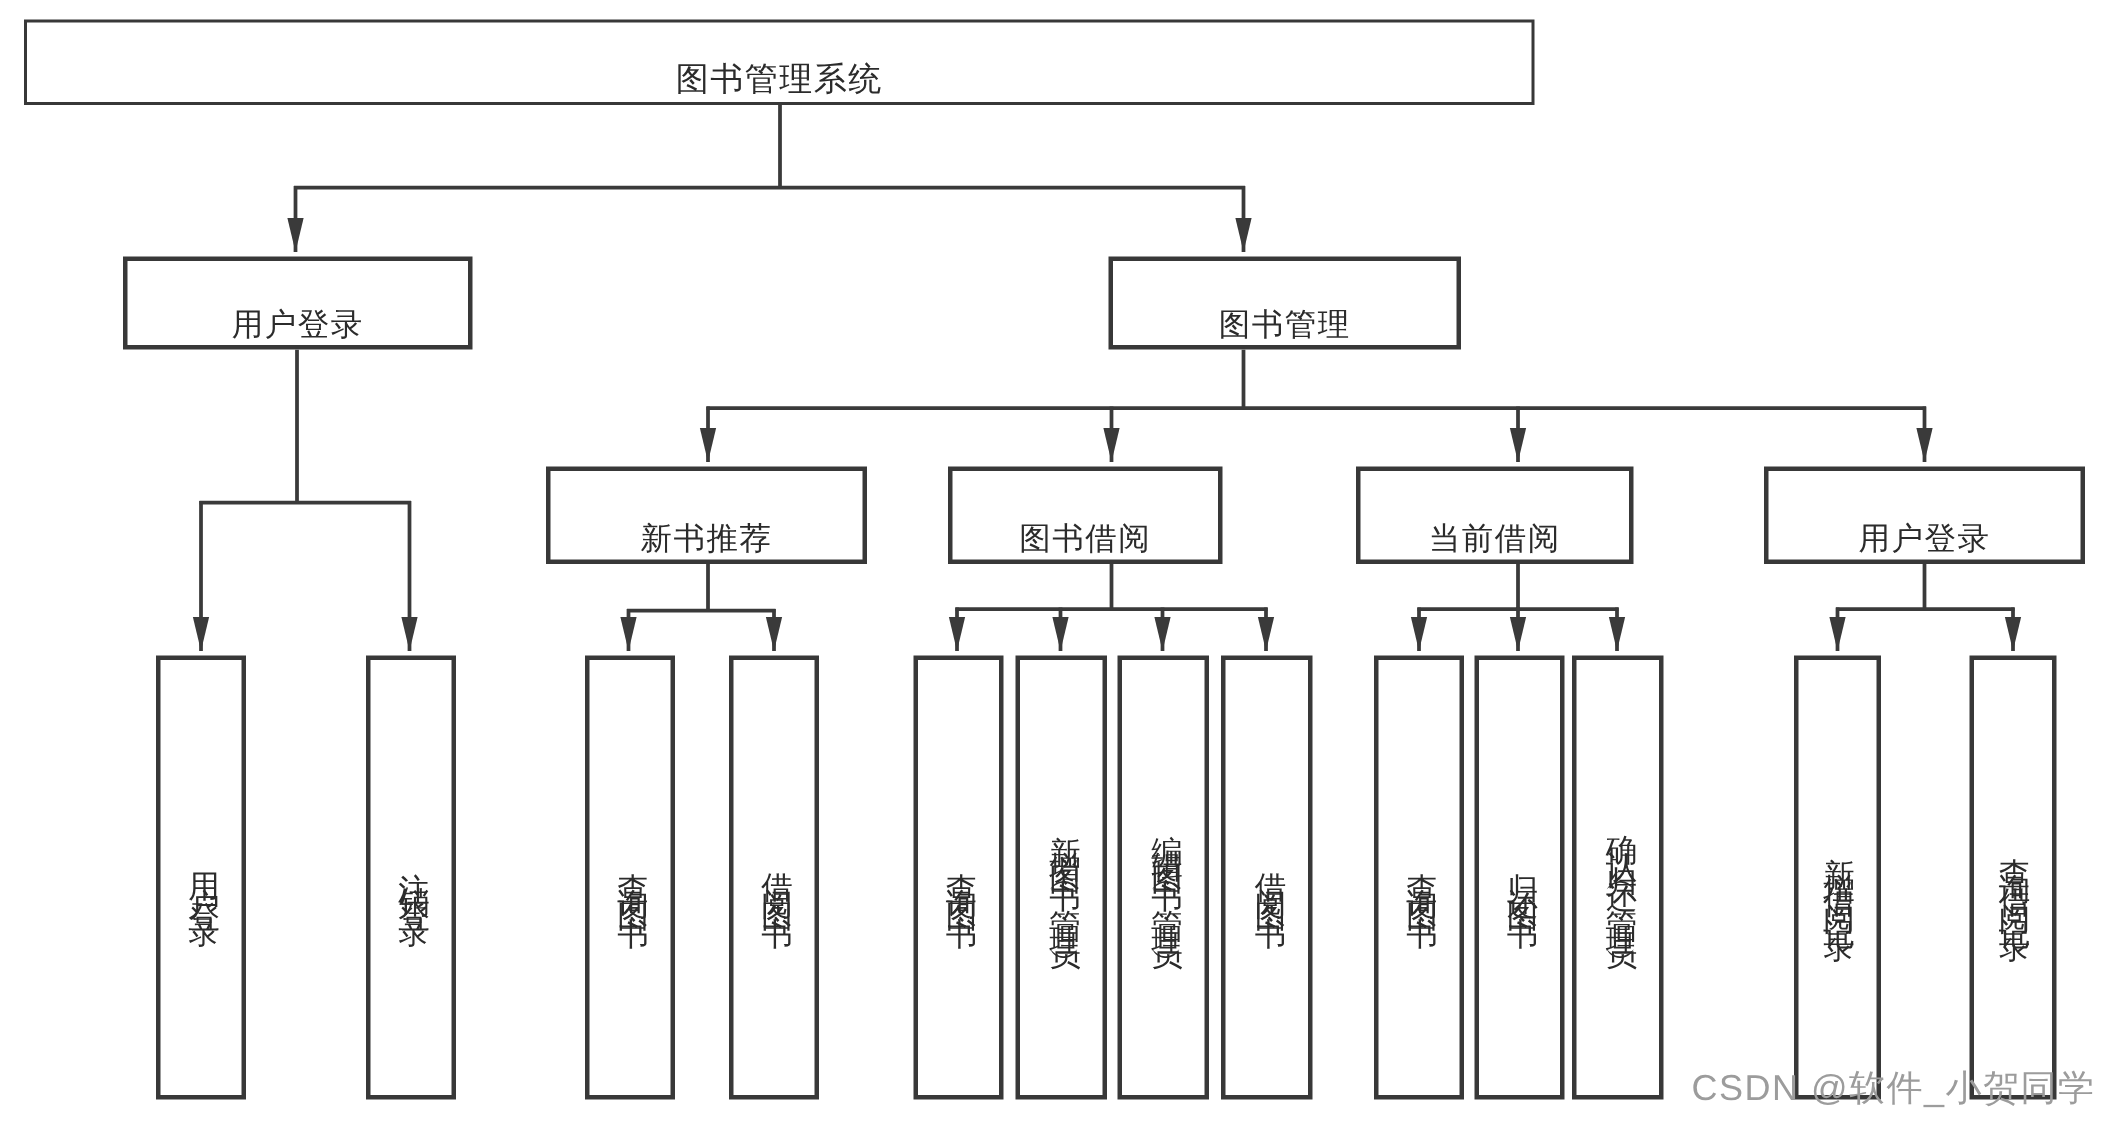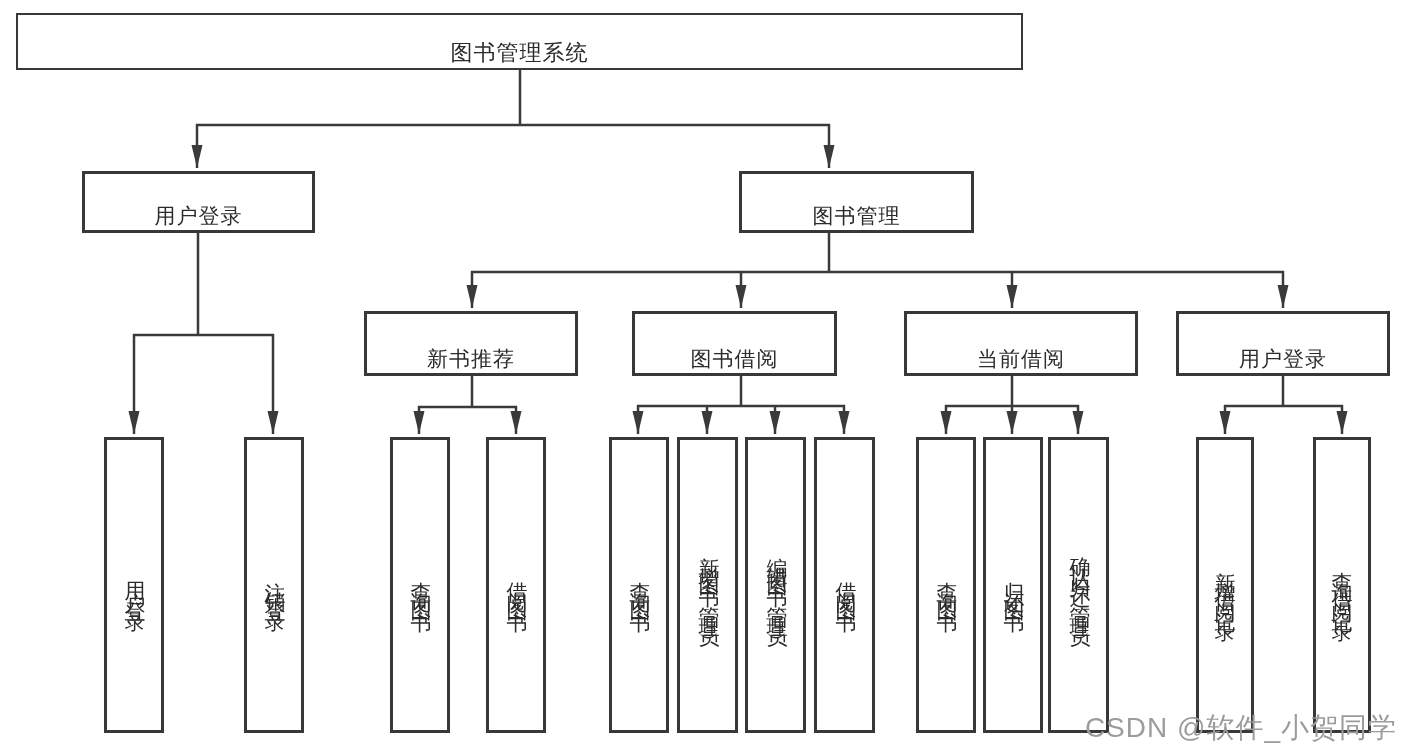--- a/index.html
+++ b/index.html
@@ -32,21 +32,21 @@
     text-orientation:mixed;
     text-align:center;
     font-size:21px;
     letter-spacing:10px;
     line-height:52px;
     z-index:2;
   }
   .watermark{
     position:absolute;
     right:8px;top:709px;
-    font-size:28px;
+    font-size:24px;
     color:#9c9c9c;
     letter-spacing:1px;
     z-index:3;
     white-space:nowrap;
   }
 </style>
 </head>
 <body>
 
 <div id="stage">
@@ -101,24 +101,24 @@
   <div class="node" style="left:82px;top:171px;width:233px;height:62px;">
     <span>用户登录</span>
   </div>
   <div class="node" style="left:712px;top:171px;width:235px;height:62px;margin-left:27px;">
     <span>图书管理</span>
   </div>
 
   <div class="node" style="left:364px;top:311px;width:214px;height:65px;">
     <span>新书推荐</span>
   </div>
-  <div class="node" style="left:632px;top:311px;width:205px;height:65px;">
+  <div class="node" style="left:632px;top:311px;width:183px;height:65px;">
     <span>图书借阅</span>
   </div>
-  <div class="node" style="left:904px;top:311px;width:234px;height:65px;">
+  <div class="node" style="left:904px;top:311px;width:185px;height:65px;">
     <span>当前借阅</span>
   </div>
   <div class="node" style="left:1176px;top:311px;width:214px;height:65px;">
     <span>用户登录</span>
   </div>
 
   <div class="leaf" style="left:104px;width:60px;">用户登录</div>
   <div class="leaf" style="left:244px;width:60px;">注销登录</div>
 
   <div class="leaf" style="left:390px;width:60px;">查询图书</div>

